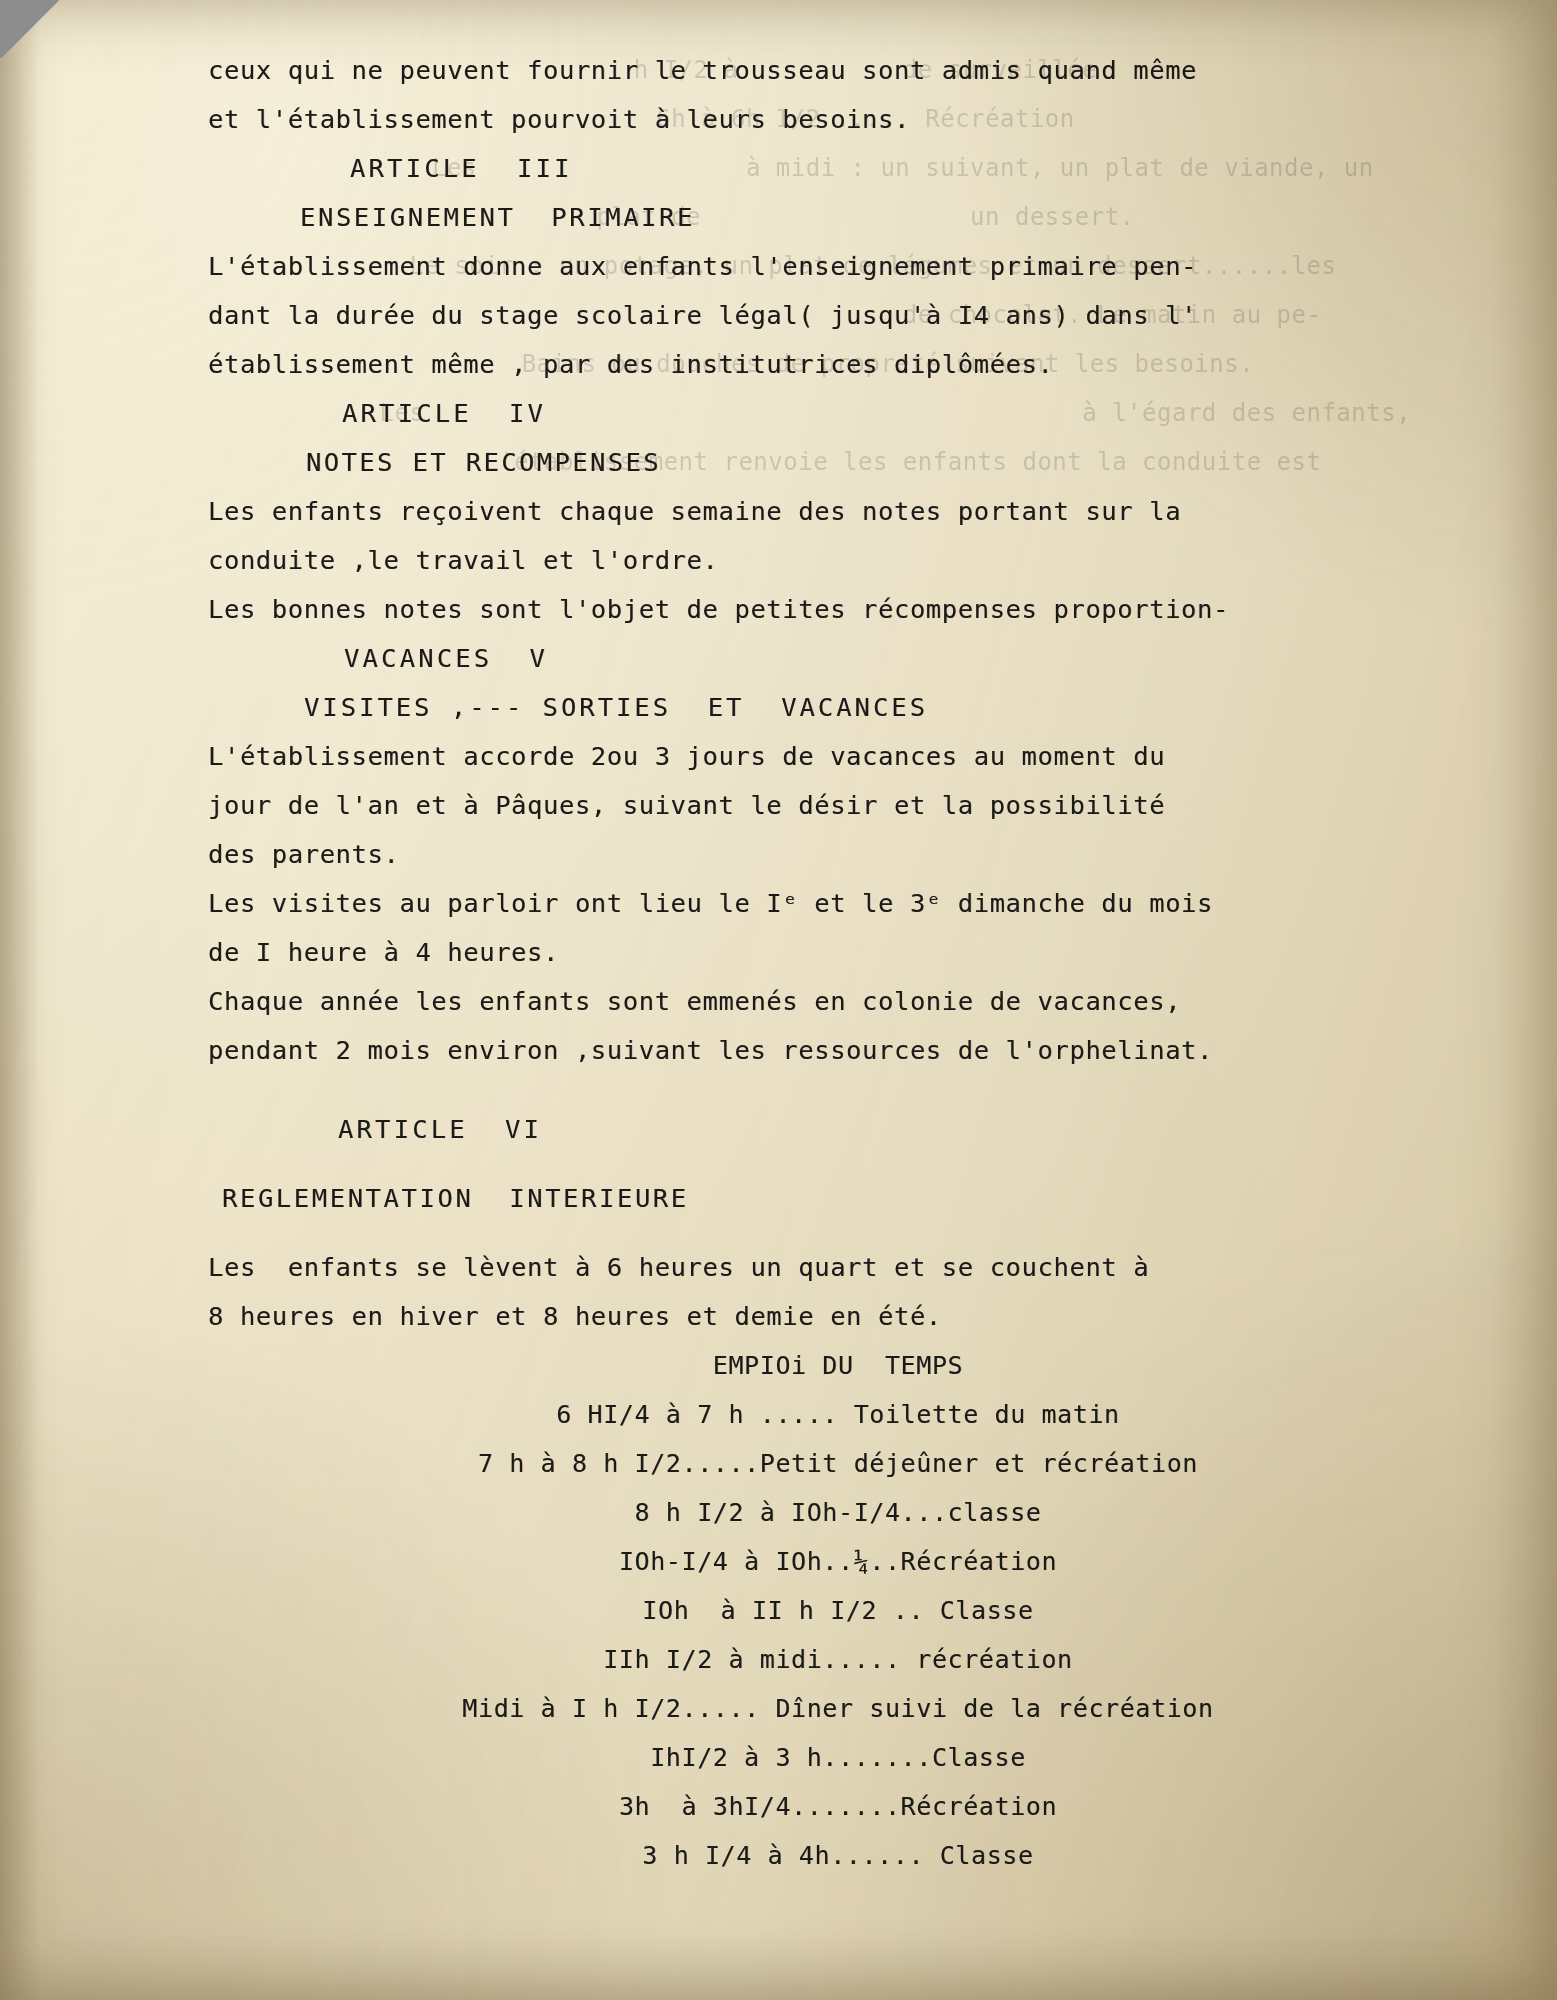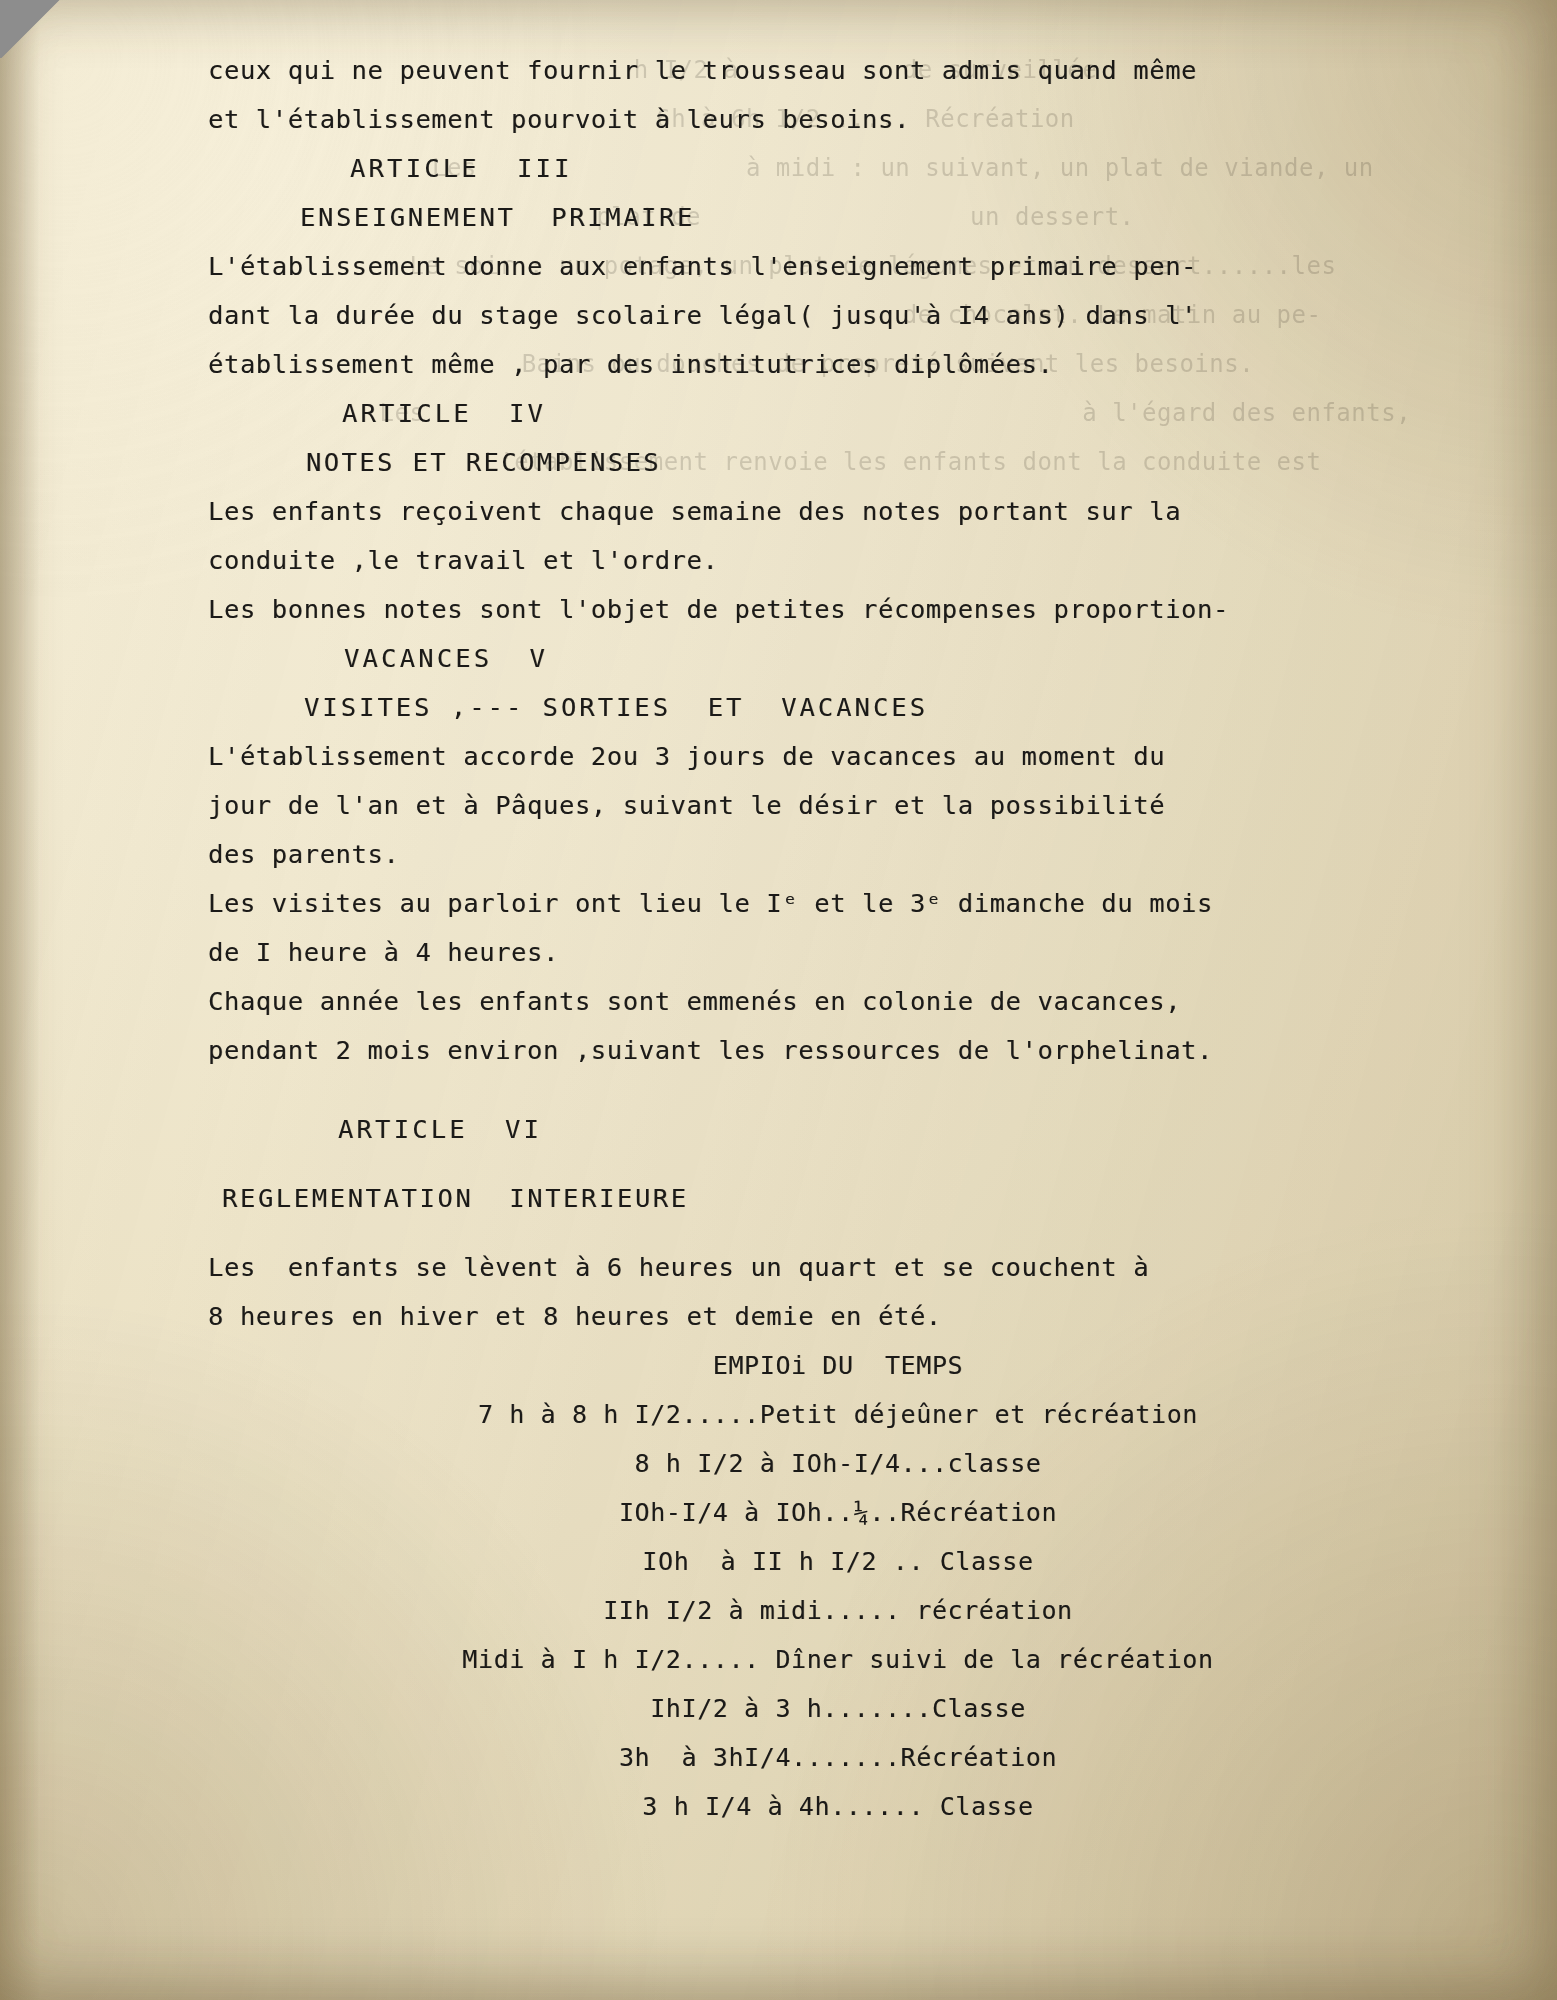--- a/index.html
+++ b/index.html
@@ -165,20 +165,21 @@
     <div class="line ind1">Chaque année les enfants sont emmenés en colonie de vacances,</div>
     <div class="line ind1">pendant 2 mois environ ,suivant les ressources de l'orphelinat.</div>
     <div class="spacer-lg"></div>
     <div class="line head7">ARTICLE  VI</div>
     <div class="spacer"></div>
     <div class="line head8">REGLEMENTATION  INTERIEURE</div>
     <div class="spacer"></div>
     <div class="line ind1">Les  enfants se lèvent à 6 heures un quart et se couchent à</div>
     <div class="line ind1">8 heures en hiver et 8 heures et demie en été.</div>
     <div class="line ind1 sm">EMPIOi DU  TEMPS</div>
+    <div class="line ind1 sm">6 HI/4 à 7 h ..... Toilette du matin</div>
     <div class="line ind1 sm">7 h à 8 h I/2.....Petit déjeûner et récréation</div>
     <div class="line ind1 sm">8 h I/2 à IOh-I/4...classe</div>
     <div class="line ind1 sm">IOh-I/4 à IOh..¼..Récréation</div>
     <div class="line ind1 sm">IOh  à II h I/2 .. Classe</div>
     <div class="line ind1 sm">IIh I/2 à midi..... récréation</div>
     <div class="line ind1 sm">Midi à I h I/2..... Dîner suivi de la récréation</div>
     <div class="line ind1 sm">IhI/2 à 3 h.......Classe</div>
     <div class="line ind1 sm">3h  à 3hI/4.......Récréation</div>
     <div class="line ind1 sm">3 h I/4 à 4h...... Classe</div>
   </div>

